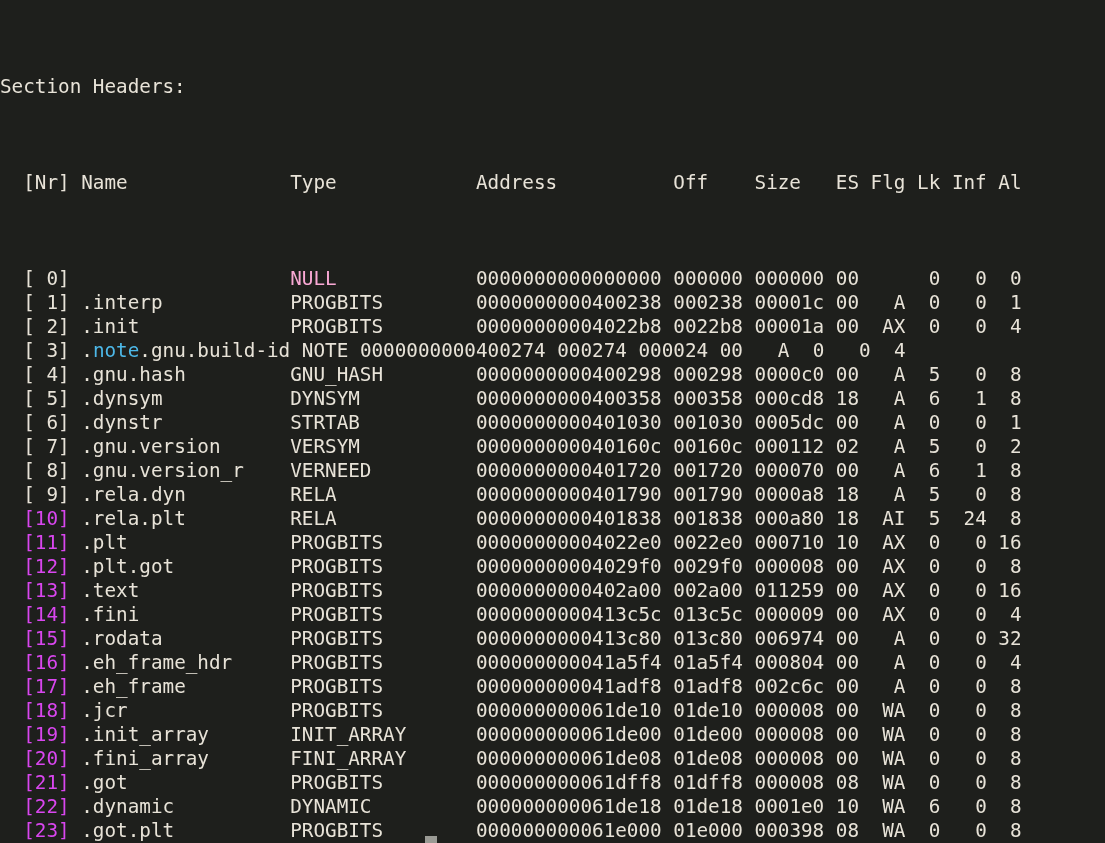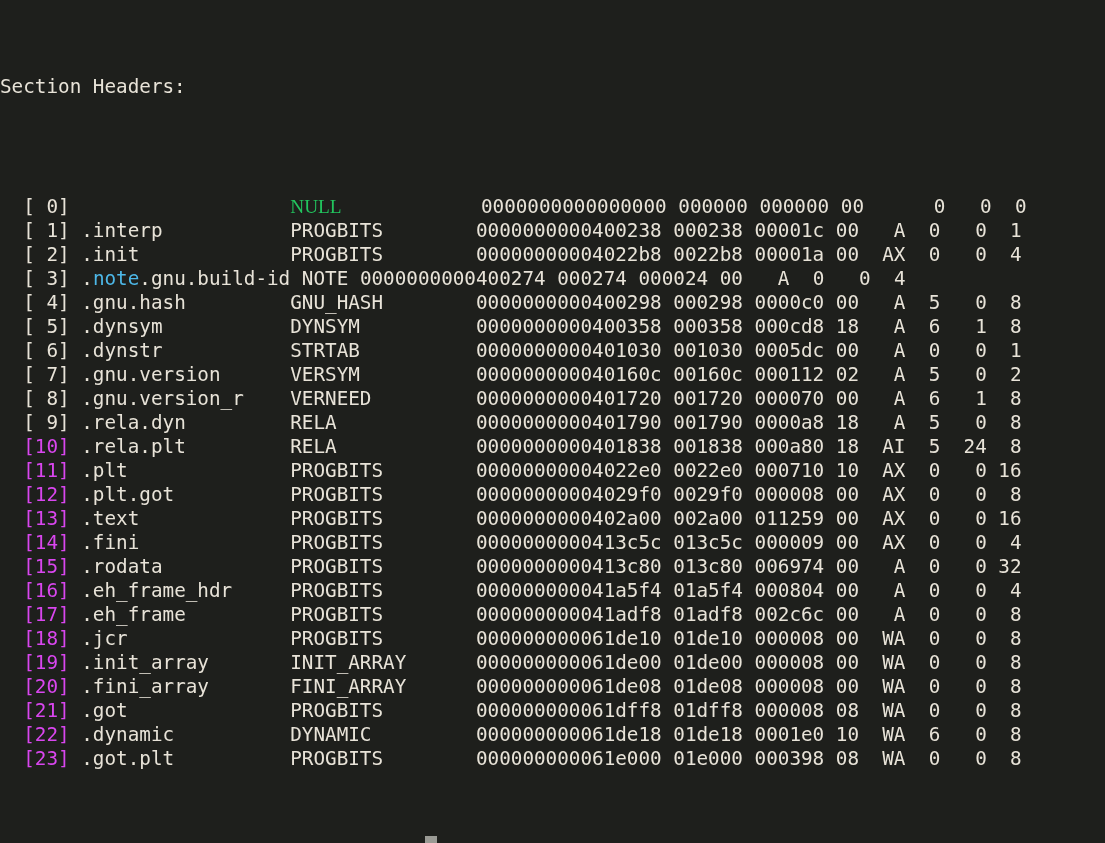--- a/index.html
+++ b/index.html
@@ -28,37 +28,38 @@
     white-space: pre;
     position: relative;
   }
   .line {
     height: 24px;
     white-space: pre;
   }
   .c-default { color: #e8e3d8; }
   .c-cyan    { color: #4db8e8; }
   .c-idx     { color: #d946ef; }
-  .c-magenta { color: #22c55e; font-family: Liberation Serif, serif; }
+  .c-magenta { color: #f9a8d4; }
   .cursor {
     position: absolute;
     left: 425px;
     top: 836px;
     width: 12px;
     height: 7px;
     background: #9a9a94;
   }
 </style>
 </head>
 <body>
 
 <div id="terminal">
 
   <div class="line">Section Headers:</div>
 
+  <div class="line"><span>  [Nr] Name              Type            Address          Off    Size   ES Flg Lk Inf Al</span></div>
 
   <div id="rows"><div class="line"><span>  </span><span class="c-default">[ 0]</span><span> </span><span>                  </span><span class="c-magenta">NULL</span><span>            </span><span>0000000000000000</span><span> </span><span>000000</span><span> </span><span>000000</span><span> </span><span>00</span><span> </span><span>   </span><span> </span><span> 0</span><span> </span><span>  0</span><span> </span><span> 0</span></div><div class="line"><span>  </span><span class="c-default">[ 1]</span><span> </span><span>.interp           </span><span>PROGBITS        </span><span>0000000000400238</span><span> </span><span>000238</span><span> </span><span>00001c</span><span> </span><span>00</span><span> </span><span>  A</span><span> </span><span> 0</span><span> </span><span>  0</span><span> </span><span> 1</span></div><div class="line"><span>  </span><span class="c-default">[ 2]</span><span> </span><span>.init             </span><span>PROGBITS        </span><span>00000000004022b8</span><span> </span><span>0022b8</span><span> </span><span>00001a</span><span> </span><span>00</span><span> </span><span> AX</span><span> </span><span> 0</span><span> </span><span>  0</span><span> </span><span> 4</span></div><div class="line"><span>  </span><span class="c-default">[ 3]</span><span> </span><span class="c-default">.</span><span class="c-cyan">note</span><span class="c-default">.gnu.build-id</span><span> </span><span>NOTE </span><span>0000000000400274</span><span> </span><span>000274</span><span> </span><span>000024</span><span> </span><span>00</span><span> </span><span>  A</span><span> </span><span> 0</span><span> </span><span>  0</span><span> </span><span> 4</span></div><div class="line"><span>  </span><span class="c-default">[ 4]</span><span> </span><span>.gnu.hash         </span><span>GNU_HASH        </span><span>0000000000400298</span><span> </span><span>000298</span><span> </span><span>0000c0</span><span> </span><span>00</span><span> </span><span>  A</span><span> </span><span> 5</span><span> </span><span>  0</span><span> </span><span> 8</span></div><div class="line"><span>  </span><span class="c-default">[ 5]</span><span> </span><span>.dynsym           </span><span>DYNSYM          </span><span>0000000000400358</span><span> </span><span>000358</span><span> </span><span>000cd8</span><span> </span><span>18</span><span> </span><span>  A</span><span> </span><span> 6</span><span> </span><span>  1</span><span> </span><span> 8</span></div><div class="line"><span>  </span><span class="c-default">[ 6]</span><span> </span><span>.dynstr           </span><span>STRTAB          </span><span>0000000000401030</span><span> </span><span>001030</span><span> </span><span>0005dc</span><span> </span><span>00</span><span> </span><span>  A</span><span> </span><span> 0</span><span> </span><span>  0</span><span> </span><span> 1</span></div><div class="line"><span>  </span><span class="c-default">[ 7]</span><span> </span><span>.gnu.version      </span><span>VERSYM          </span><span>000000000040160c</span><span> </span><span>00160c</span><span> </span><span>000112</span><span> </span><span>02</span><span> </span><span>  A</span><span> </span><span> 5</span><span> </span><span>  0</span><span> </span><span> 2</span></div><div class="line"><span>  </span><span class="c-default">[ 8]</span><span> </span><span>.gnu.version_r    </span><span>VERNEED         </span><span>0000000000401720</span><span> </span><span>001720</span><span> </span><span>000070</span><span> </span><span>00</span><span> </span><span>  A</span><span> </span><span> 6</span><span> </span><span>  1</span><span> </span><span> 8</span></div><div class="line"><span>  </span><span class="c-default">[ 9]</span><span> </span><span>.rela.dyn         </span><span>RELA            </span><span>0000000000401790</span><span> </span><span>001790</span><span> </span><span>0000a8</span><span> </span><span>18</span><span> </span><span>  A</span><span> </span><span> 5</span><span> </span><span>  0</span><span> </span><span> 8</span></div><div class="line"><span>  </span><span class="c-idx">[10]</span><span> </span><span>.rela.plt         </span><span>RELA            </span><span>0000000000401838</span><span> </span><span>001838</span><span> </span><span>000a80</span><span> </span><span>18</span><span> </span><span> AI</span><span> </span><span> 5</span><span> </span><span> 24</span><span> </span><span> 8</span></div><div class="line"><span>  </span><span class="c-idx">[11]</span><span> </span><span>.plt              </span><span>PROGBITS        </span><span>00000000004022e0</span><span> </span><span>0022e0</span><span> </span><span>000710</span><span> </span><span>10</span><span> </span><span> AX</span><span> </span><span> 0</span><span> </span><span>  0</span><span> </span><span>16</span></div><div class="line"><span>  </span><span class="c-idx">[12]</span><span> </span><span>.plt.got          </span><span>PROGBITS        </span><span>00000000004029f0</span><span> </span><span>0029f0</span><span> </span><span>000008</span><span> </span><span>00</span><span> </span><span> AX</span><span> </span><span> 0</span><span> </span><span>  0</span><span> </span><span> 8</span></div><div class="line"><span>  </span><span class="c-idx">[13]</span><span> </span><span>.text             </span><span>PROGBITS        </span><span>0000000000402a00</span><span> </span><span>002a00</span><span> </span><span>011259</span><span> </span><span>00</span><span> </span><span> AX</span><span> </span><span> 0</span><span> </span><span>  0</span><span> </span><span>16</span></div><div class="line"><span>  </span><span class="c-idx">[14]</span><span> </span><span>.fini             </span><span>PROGBITS        </span><span>0000000000413c5c</span><span> </span><span>013c5c</span><span> </span><span>000009</span><span> </span><span>00</span><span> </span><span> AX</span><span> </span><span> 0</span><span> </span><span>  0</span><span> </span><span> 4</span></div><div class="line"><span>  </span><span class="c-idx">[15]</span><span> </span><span>.rodata           </span><span>PROGBITS        </span><span>0000000000413c80</span><span> </span><span>013c80</span><span> </span><span>006974</span><span> </span><span>00</span><span> </span><span>  A</span><span> </span><span> 0</span><span> </span><span>  0</span><span> </span><span>32</span></div><div class="line"><span>  </span><span class="c-idx">[16]</span><span> </span><span>.eh_frame_hdr     </span><span>PROGBITS        </span><span>000000000041a5f4</span><span> </span><span>01a5f4</span><span> </span><span>000804</span><span> </span><span>00</span><span> </span><span>  A</span><span> </span><span> 0</span><span> </span><span>  0</span><span> </span><span> 4</span></div><div class="line"><span>  </span><span class="c-idx">[17]</span><span> </span><span>.eh_frame         </span><span>PROGBITS        </span><span>000000000041adf8</span><span> </span><span>01adf8</span><span> </span><span>002c6c</span><span> </span><span>00</span><span> </span><span>  A</span><span> </span><span> 0</span><span> </span><span>  0</span><span> </span><span> 8</span></div><div class="line"><span>  </span><span class="c-idx">[18]</span><span> </span><span>.jcr              </span><span>PROGBITS        </span><span>000000000061de10</span><span> </span><span>01de10</span><span> </span><span>000008</span><span> </span><span>00</span><span> </span><span> WA</span><span> </span><span> 0</span><span> </span><span>  0</span><span> </span><span> 8</span></div><div class="line"><span>  </span><span class="c-idx">[19]</span><span> </span><span>.init_array       </span><span>INIT_ARRAY      </span><span>000000000061de00</span><span> </span><span>01de00</span><span> </span><span>000008</span><span> </span><span>00</span><span> </span><span> WA</span><span> </span><span> 0</span><span> </span><span>  0</span><span> </span><span> 8</span></div><div class="line"><span>  </span><span class="c-idx">[20]</span><span> </span><span>.fini_array       </span><span>FINI_ARRAY      </span><span>000000000061de08</span><span> </span><span>01de08</span><span> </span><span>000008</span><span> </span><span>00</span><span> </span><span> WA</span><span> </span><span> 0</span><span> </span><span>  0</span><span> </span><span> 8</span></div><div class="line"><span>  </span><span class="c-idx">[21]</span><span> </span><span>.got              </span><span>PROGBITS        </span><span>000000000061dff8</span><span> </span><span>01dff8</span><span> </span><span>000008</span><span> </span><span>08</span><span> </span><span> WA</span><span> </span><span> 0</span><span> </span><span>  0</span><span> </span><span> 8</span></div><div class="line"><span>  </span><span class="c-idx">[22]</span><span> </span><span>.dynamic          </span><span>DYNAMIC         </span><span>000000000061de18</span><span> </span><span>01de18</span><span> </span><span>0001e0</span><span> </span><span>10</span><span> </span><span> WA</span><span> </span><span> 6</span><span> </span><span>  0</span><span> </span><span> 8</span></div><div class="line"><span>  </span><span class="c-idx">[23]</span><span> </span><span>.got.plt          </span><span>PROGBITS        </span><span>000000000061e000</span><span> </span><span>01e000</span><span> </span><span>000398</span><span> </span><span>08</span><span> </span><span> WA</span><span> </span><span> 0</span><span> </span><span>  0</span><span> </span><span> 8</span></div></div>
 
   
   
   
   
 
   <div class="cursor"></div>
 </div>

